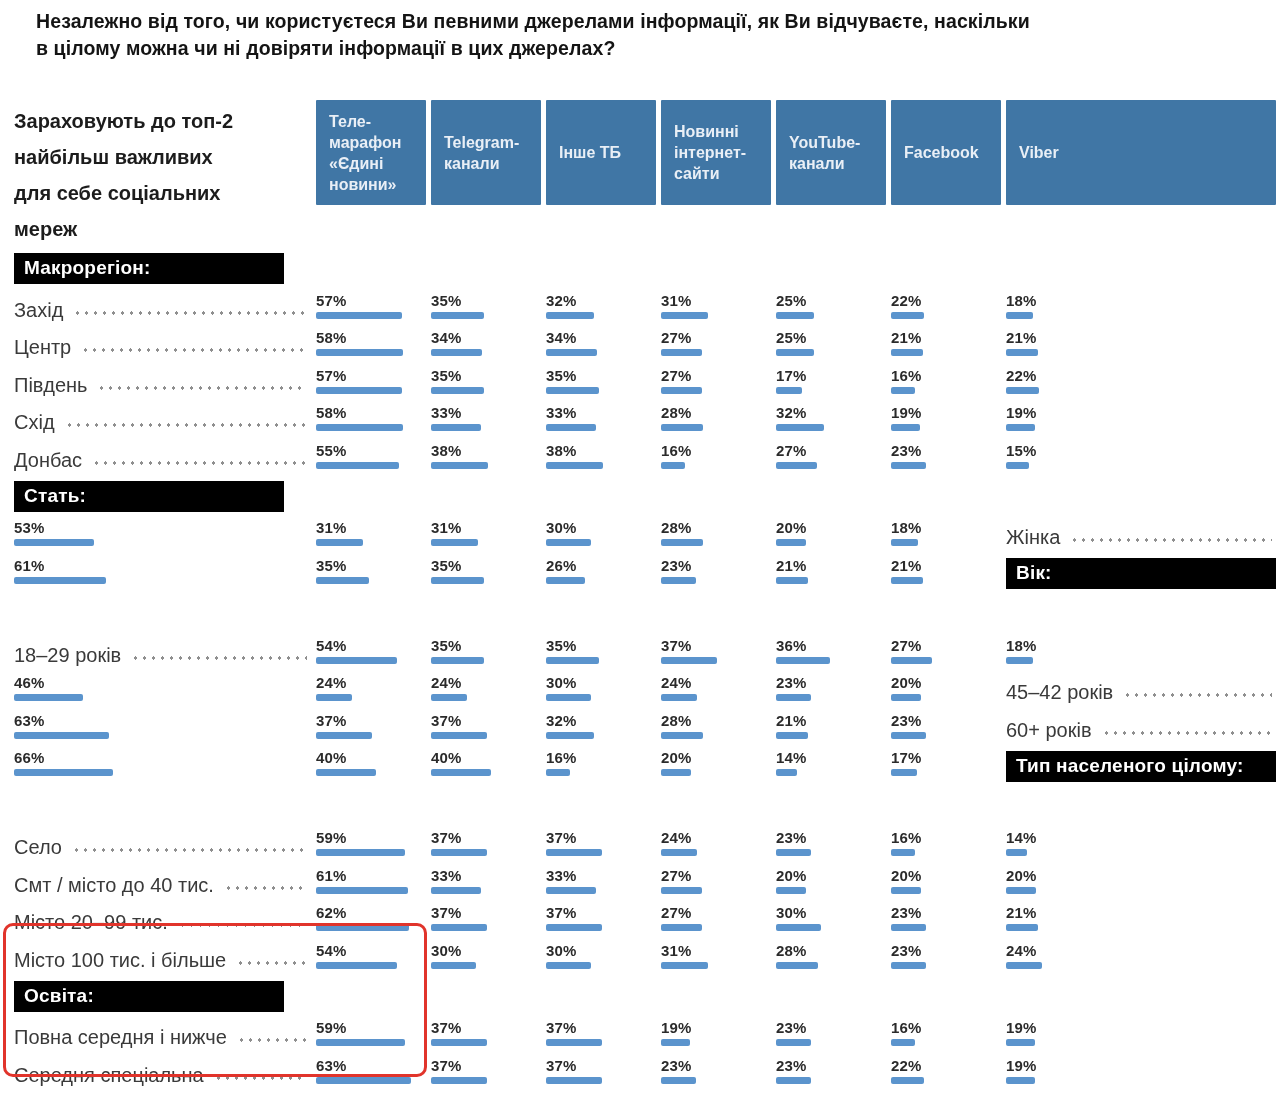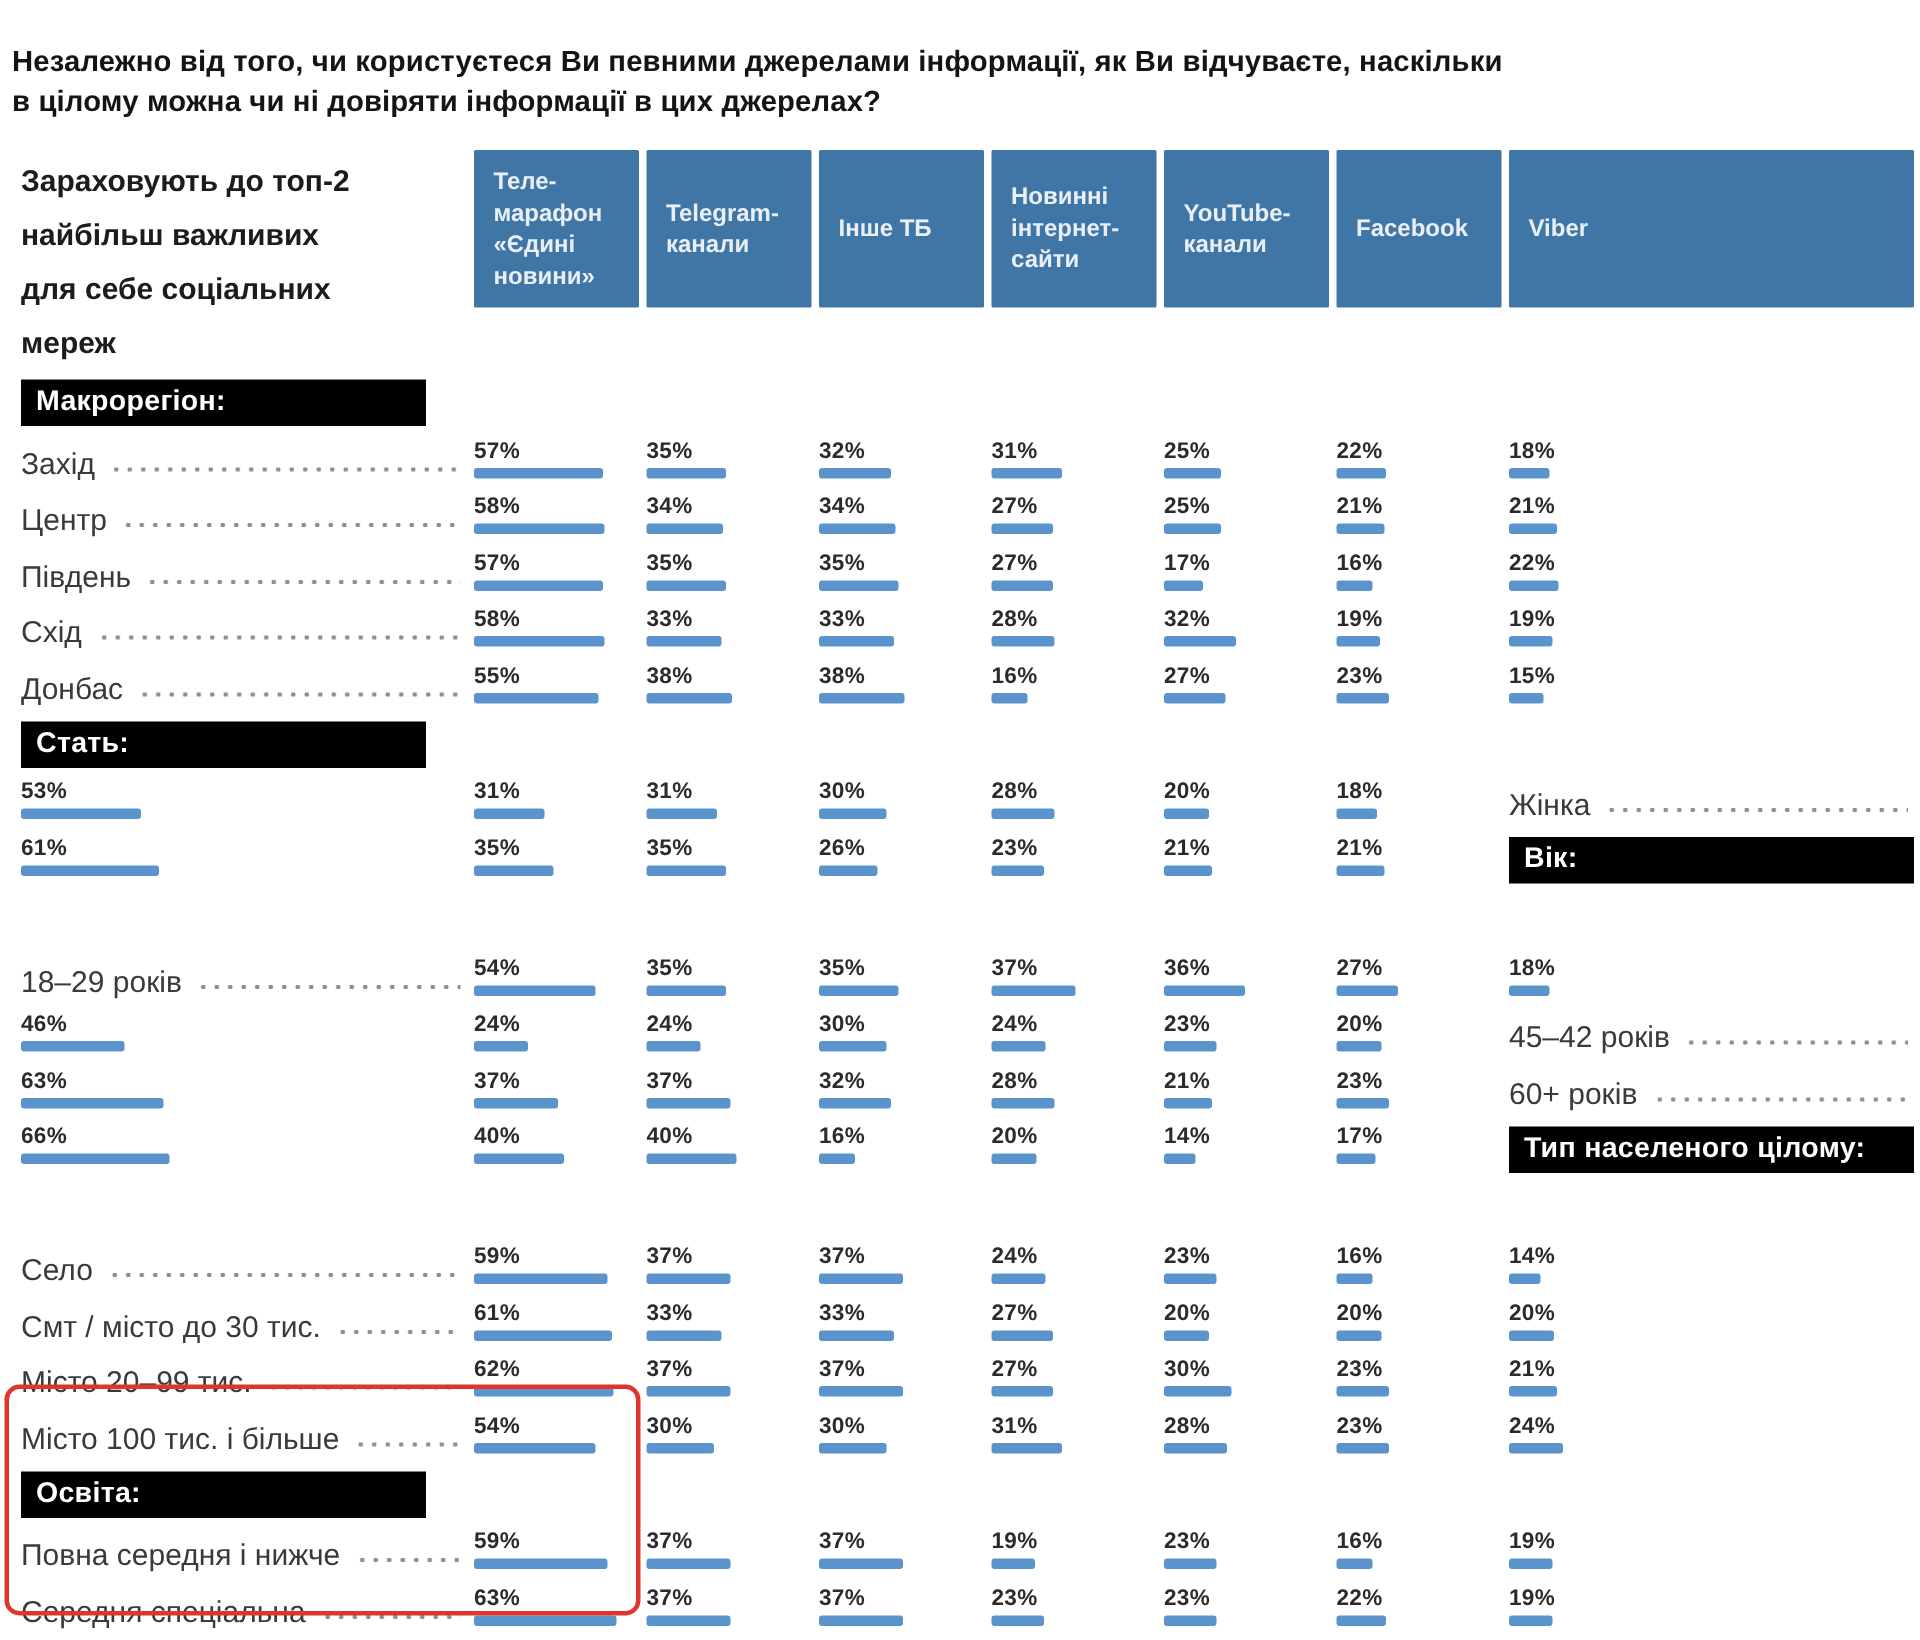--- a/index.html
+++ b/index.html
@@ -1,22 +1,22 @@
 <!DOCTYPE html>
 <html><head>
 <meta charset="utf-8">
 <style>
   html,body{margin:0;padding:0;background:#ffffff;}
   body{width:1280px;height:1093px;font-family:"Liberation Sans","DejaVu Sans",sans-serif;position:relative;overflow:hidden;}
   .page{position:relative;width:1280px;height:1093px;background:#fff;}
 
   .title{
-    position:absolute;top:8px;left:8px;width:1120px;
+    position:absolute;top:8px;left:36px;width:1120px;
     font-size:19.5px;font-weight:bold;line-height:27px;color:#141414;
-    white-space:pre-line;letter-spacing:.1px;margin-top:20px;
+    white-space:pre-line;letter-spacing:.1px;
   }
 
   .chart-grid{
     position:absolute;top:100px;left:14px;width:1262px;
     display:grid;grid-template-columns:297px repeat(7,1fr);column-gap:5px;
   }
 
   .left-header{
     font-size:20px;font-weight:bold;line-height:36px;color:#1c1c1c;
     white-space:pre-line;padding-top:3px;
@@ -479,21 +479,21 @@
       </div>
       <div class="value-cell">
         <div class="value-label">16%</div>
         <div class="value-bar" style="width: 24px; background: rgb(91, 148, 205);"></div>
       </div>
       <div class="value-cell">
         <div class="value-label">14%</div>
         <div class="value-bar" style="width: 21px; background: rgb(91, 148, 205);"></div>
       </div>
       <div class="row-label">
-        <div class="row-label-text" style="display: inline-block;">Смт / місто до 30 тис.</div>
+        <div class="row-label-text" style="display: inline-block;">Смт / місто до 40 тис.</div>
         <div class="dotted-leader"></div>
       </div>
       <div class="value-cell">
         <div class="value-label">61%</div>
         <div class="value-bar" style="width: 91.5px; background: rgb(91, 148, 205);"></div>
       </div>
       <div class="value-cell">
         <div class="value-label">33%</div>
         <div class="value-bar" style="width: 49.5px; background: rgb(91, 148, 205);"></div>
       </div>

